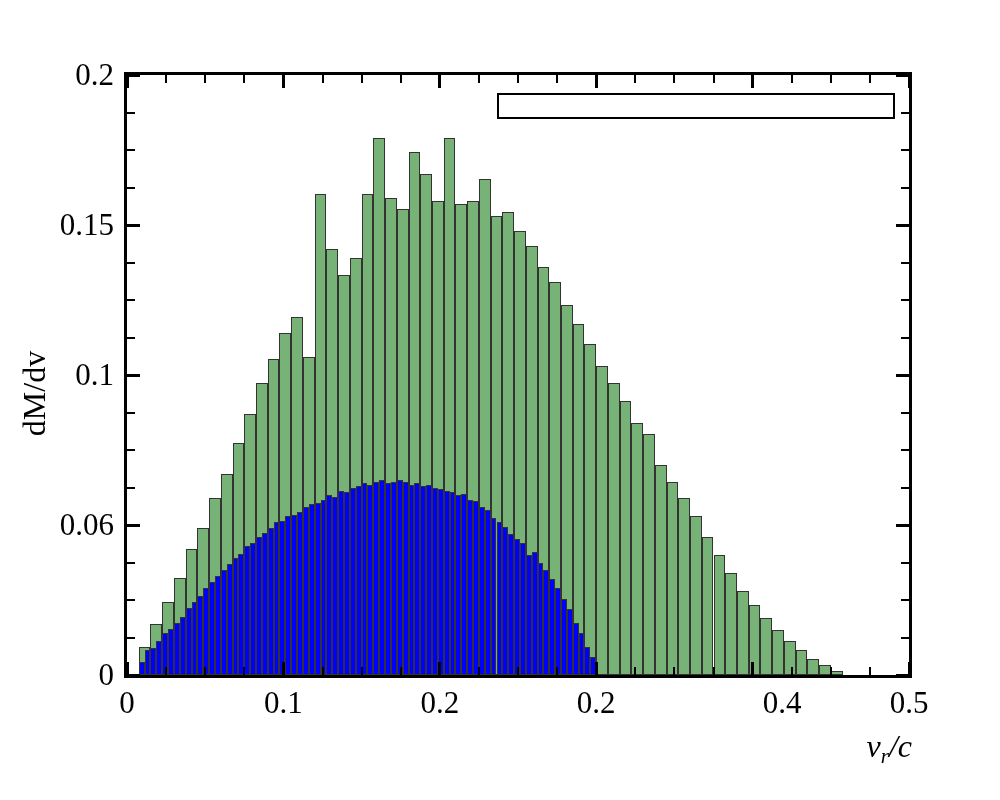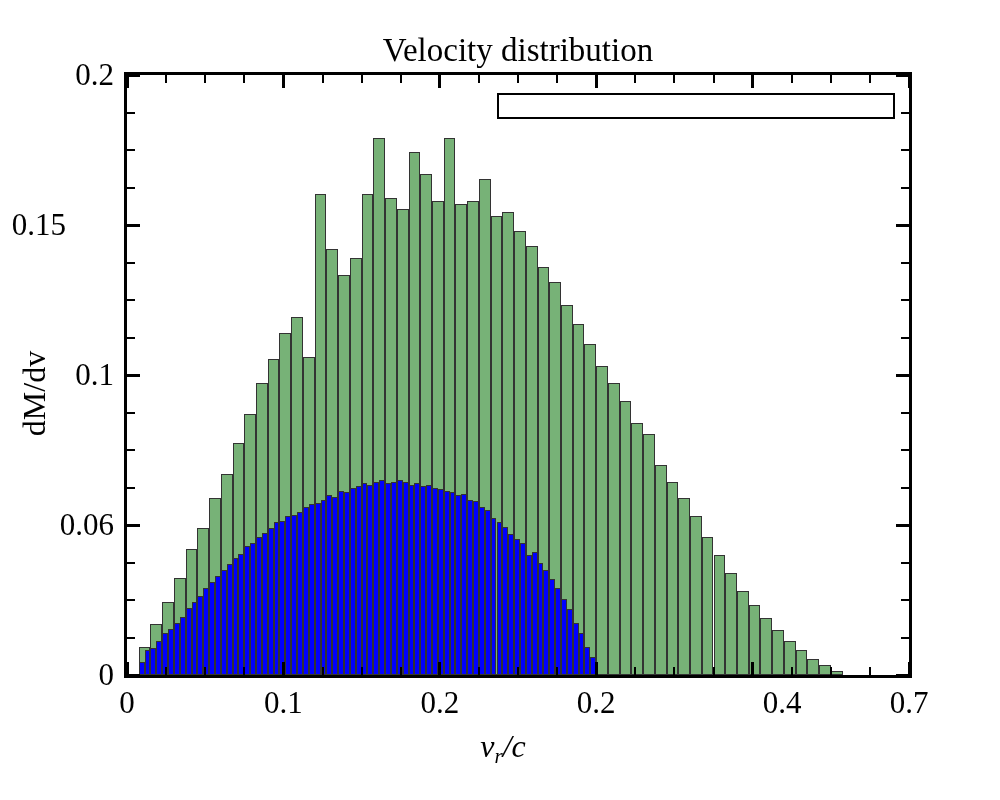--- a/index.html
+++ b/index.html
@@ -74,23 +74,23 @@
     font-size: 31px;
     line-height: 34px;
     color: #000;
     text-align: right;
     transform: translateY(-50%);
     white-space: nowrap;
   }
   
   #xlabel {
     position: absolute;
-    left: 109px; top: 728px;
+    left: 124px; top: 728px;
     width: 788px;
-    text-align: center;
+    text-align: right;
     font-size: 32px;
     color: #000;
     font-style: italic;
   }
   #xlabel .sub { font-size: 21px; vertical-align: -0.28em; font-style: italic; }
   #ylabel {
     position: absolute;
     left: -116px; top: 375px;
     width: 300px;
     text-align: center;
@@ -124,21 +124,20 @@
     font-size: 33px;
     color: #000;
     white-space: nowrap;
   }
 </style>
 </head>
 <body>
 
 <div id="figure">
 
-  <div id="chart-title">Velocity distribution</div>
 
   <div id="plot-area">
     <div id="bars-layer">
         <div class="bar series-green" style="left: 11.73px; width: 11.73px; height: 28.5px; background: rgb(119, 178, 119); border-color: rgb(51, 51, 51);"></div>
         <div class="bar series-green" style="left: 23.46px; width: 11.73px; height: 51px; background: rgb(119, 178, 119); border-color: rgb(51, 51, 51);"></div>
         <div class="bar series-green" style="left: 35.19px; width: 11.73px; height: 73.5px; background: rgb(119, 178, 119); border-color: rgb(51, 51, 51);"></div>
         <div class="bar series-green" style="left: 46.92px; width: 11.73px; height: 97.5px; background: rgb(119, 178, 119); border-color: rgb(51, 51, 51);"></div>
         <div class="bar series-green" style="left: 58.65px; width: 11.73px; height: 126px; background: rgb(119, 178, 119); border-color: rgb(51, 51, 51);"></div>
         <div class="bar series-green" style="left: 70.38px; width: 11.73px; height: 147px; background: rgb(119, 178, 119); border-color: rgb(51, 51, 51);"></div>
         <div class="bar series-green" style="left: 82.11px; width: 11.73px; height: 177px; background: rgb(119, 178, 119); border-color: rgb(51, 51, 51);"></div>
@@ -353,27 +352,27 @@
         <div class="tick tick-y-minor-right" style="top: 36.5px;"></div>
       </div>
   </div>
 
   <div id="xticklabels-layer">
       <div class="xticklabel" style="left: 127px; top: 686px;">0</div>
       <div class="xticklabel" style="left: 283.4px; top: 686px;">0.1</div>
       <div class="xticklabel" style="left: 439.8px; top: 686px;">0.2</div>
       <div class="xticklabel" style="left: 596.2px; top: 686px;">0.2</div>
       <div class="xticklabel" style="left: 782px; top: 686px;">0.4</div>
-      <div class="xticklabel" style="left: 909px; top: 686px;">0.7</div>
+      <div class="xticklabel" style="left: 909px; top: 686px;">0.5</div>
     </div>
   <div id="yticklabels-layer">
       <div class="yticklabel" style="right: 886px; top: 675px;">0</div>
       <div class="yticklabel" style="right: 886px; top: 525px;">0.06</div>
       <div class="yticklabel" style="right: 886px; top: 375px;">0.1</div>
-      <div class="yticklabel" style="right: 934px; top: 225px; margin-left: 12px;">0.15</div>
+      <div class="yticklabel" style="right: 886px; top: 225px; margin-left: 12px;">0.15</div>
       <div class="yticklabel" style="right: 886px; top: 75px;">0.2</div>
     </div>
 
   <div id="xlabel"><span>v</span><span class="sub">r</span><span>/c</span></div>
 
   <div id="ylabel">dM/dv</div>
 
   <div id="legend">
   </div>
 

